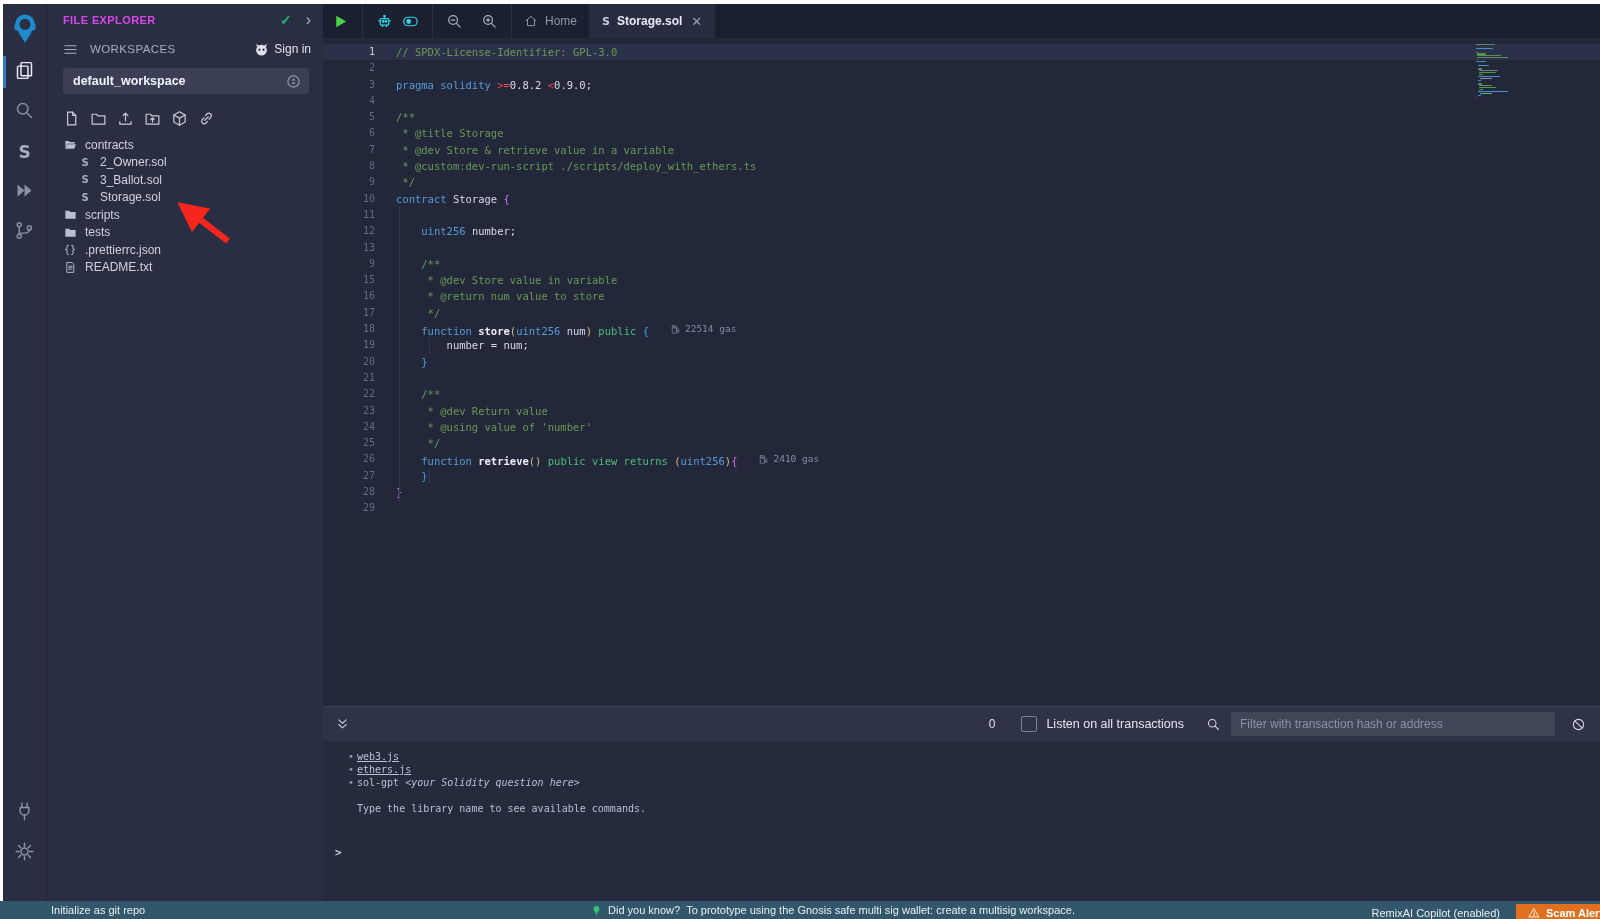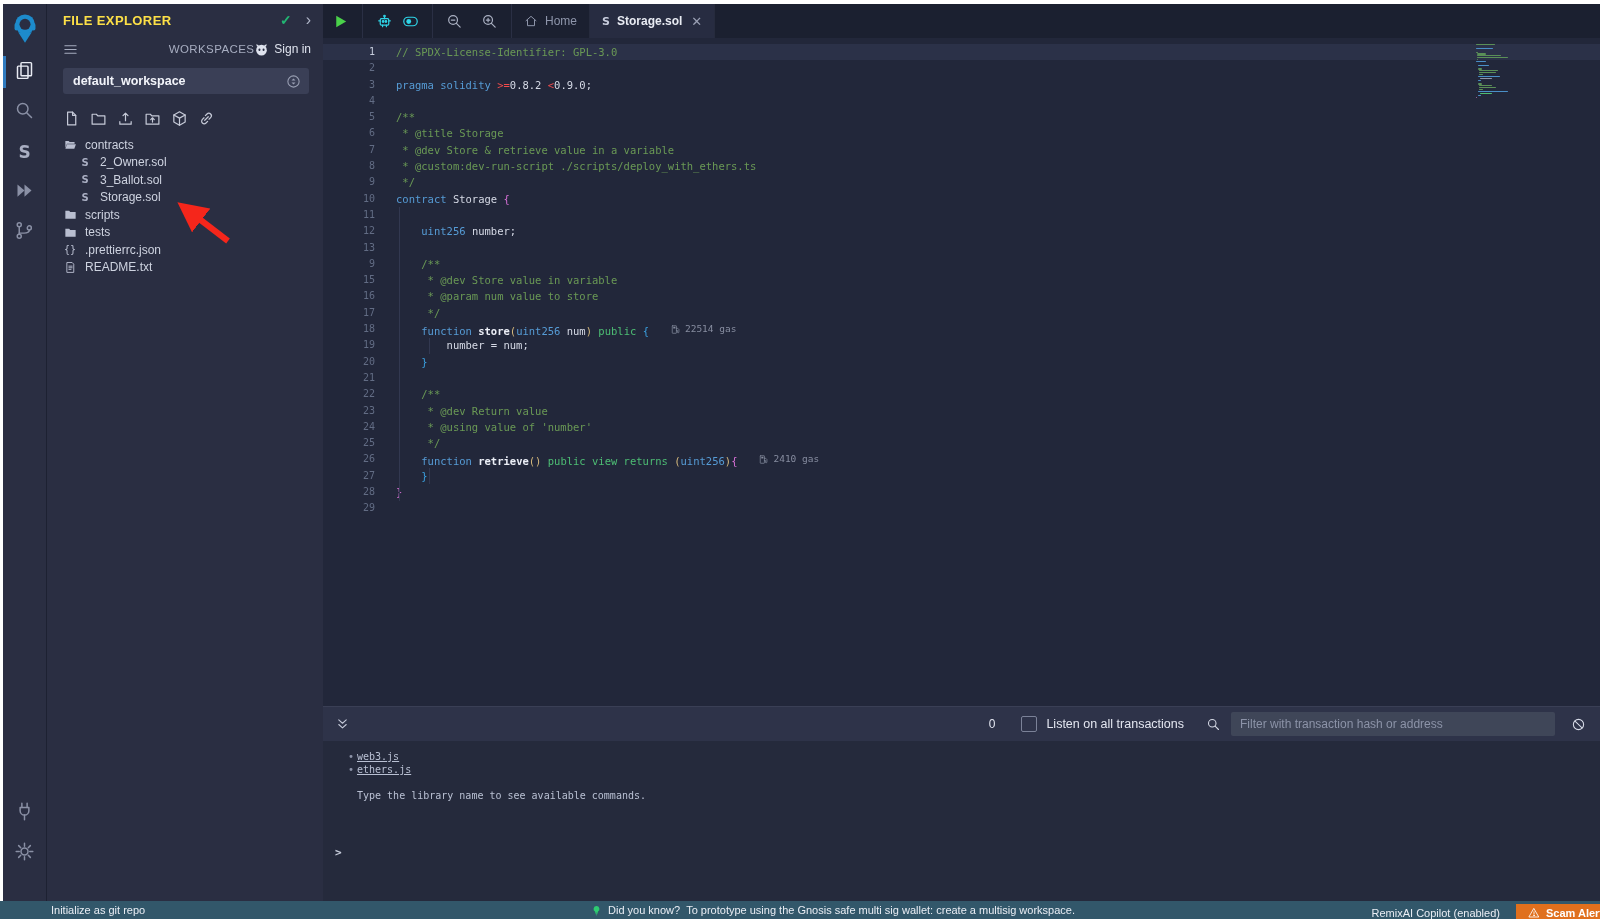--- a/index.html
+++ b/index.html
@@ -12,24 +12,24 @@
   .rail-item{position:relative;width:43px;height:40px;display:flex;align-items:center;justify-content:center;color:#8a90a5;}
   .rail-item svg{width:21px;height:21px;}
   .rail-item.active{color:#e8ebf3;}
   .rail-item.active::before{content:"";position:absolute;left:0;top:4px;bottom:4px;width:3px;background:#2f7bc0;}
   .rail-logo{width:43px;height:48px;display:flex;align-items:center;justify-content:center;}
   .rail-bottom{position:absolute;left:0;bottom:28px;width:43px;}
 
   
   .panel{position:absolute;left:44px;top:0;width:276px;height:100%;background:#2a2e42;}
   .panel-header{display:flex;align-items:center;height:32px;padding:0 12px 0 16px;}
-  .panel-title{color:#fde047;font-size:13px;font-weight:bold;letter-spacing:.4px;flex:1;}
+  .panel-title{color:#d946ef;font-size:11px;font-weight:bold;letter-spacing:.4px;flex:1;}
   .hdr-check{color:#22b573;font-size:14px;font-weight:bold;margin-right:14px;}
   .hdr-chevron{color:#aeb4c6;font-size:16px;}
-  .ws-row{display:flex;align-items:center;height:26px;padding:0 12px 0 16px;color:#a7adc0;text-align:right;}
+  .ws-row{display:flex;align-items:center;height:26px;padding:0 12px 0 16px;color:#a7adc0;}
   .ws-row svg{width:15px;height:15px;}
   .ws-label{font-size:11.5px;letter-spacing:.4px;margin-left:12px;flex:1;}
   .signin{display:flex;align-items:center;color:#dfe3ee;font-size:12px;gap:5px;}
   .ws-select{margin:6px 14px 0 16px;height:26px;background:#3a3f56;border-radius:3px;display:flex;align-items:center;padding:0 8px 0 10px;}
   .ws-select .name{color:#f2f4fa;font-size:12.5px;font-weight:bold;flex:1;}
   .ws-select svg{width:15px;height:15px;color:#9aa0b4;}
   .fe-toolbar{display:flex;align-items:center;gap:10px;padding:16px 0 6px 16px;color:#c6cad8;}
   .fe-toolbar svg{width:17px;height:17px;}
   .tree{position:absolute;left:0;top:132px;right:0;}
   .tree-row{display:flex;align-items:center;height:17.5px;color:#ced3e0;font-size:12px;cursor:pointer;}
@@ -404,21 +404,21 @@
           <div class="cl"><span class="tk-cmt"> * @title Storage</span></div>
           <div class="cl"><span class="tk-cmt"> * @dev Store &amp; retrieve value in a variable</span></div>
           <div class="cl"><span class="tk-cmt"> * @custom:dev-run-script ./scripts/deploy_with_ethers.ts</span></div>
           <div class="cl"><span class="tk-cmt"> */</span></div>
           <div class="cl"><span class="tk-kw">contract</span><span class="tk-pln"> Storage </span><span class="tk-b1">{</span></div>
           <div class="cl"></div>
           <div class="cl"><span class="tk-pln">    </span><span class="tk-kw">uint256</span><span class="tk-pln"> number;</span></div>
           <div class="cl"></div>
           <div class="cl"><span class="tk-cmt">    /**</span></div>
           <div class="cl"><span class="tk-cmt">     * @dev Store value in variable</span></div>
-          <div class="cl"><span class="tk-cmt">     * @param num value to store</span></div>
+          <div class="cl"><span class="tk-cmt">     * @return num value to store</span></div>
           <div class="cl"><span class="tk-cmt">     */</span></div>
           <div class="cl"><span class="tk-pln">    </span><span class="tk-kw">function</span><span class="tk-pln"> </span><span class="tk-fn">store</span><span class="tk-b2">(</span><span class="tk-kw">uint256</span><span class="tk-pln"> num</span><span class="tk-b2">)</span><span class="tk-pln"> </span><span class="tk-mod">public</span><span class="tk-pln"> </span><span class="tk-b3">{</span><span class="gas"><svg viewBox="0 0 24 24" fill="none" stroke="currentColor" stroke-width="1.7" stroke-linecap="round" stroke-linejoin="round" width="10" height="11">
                 <rect x="3" y="3" width="10" height="18" rx="1"></rect>
                 <rect x="5.5" y="5.5" width="5" height="4" fill="currentColor" stroke="none"></rect>
                 <path d="M13 9h3l3 3v6a1.8 1.8 0 0 1-3.6 0v-4H13"></path>
               </svg><span>22514 gas</span></span></div>
           <div class="cl"><span class="tk-pln">        number = num;</span></div>
           <div class="cl"><span class="tk-pln">    </span><span class="tk-b3">}</span></div>
           <div class="cl"></div>
           <div class="cl"><span class="tk-cmt">    /**</span></div>
@@ -495,20 +495,21 @@
               <line x1="6.4" y1="6.6" x2="17.6" y2="17.4"></line>
             </svg>
           </span>
       </div>
     </div>
 
     <div class="terminal">
       <div class="term-body" id="term-body">
           <div class="t-line"><span class="t-bullet">•</span><span class="t-link">web3.js</span></div>
           <div class="t-line"><span class="t-bullet">•</span><span class="t-link">ethers.js</span></div>
+          <div class="t-line"><span class="t-bullet">•</span><span>sol-gpt </span><span class="t-ital">&lt;your Solidity question here&gt;</span></div>
           <div class="t-line">&nbsp;</div>
           <div class="t-line">Type the library name to see available commands.</div>
         </div>
       <div class="t-prompt">&gt;</div>
     </div>
   </div>
 
   <svg class="arrow-overlay">
     <defs>
       <marker id="ah" markerWidth="5" markerHeight="5" refX="3.4" refY="2.5" orient="auto">

